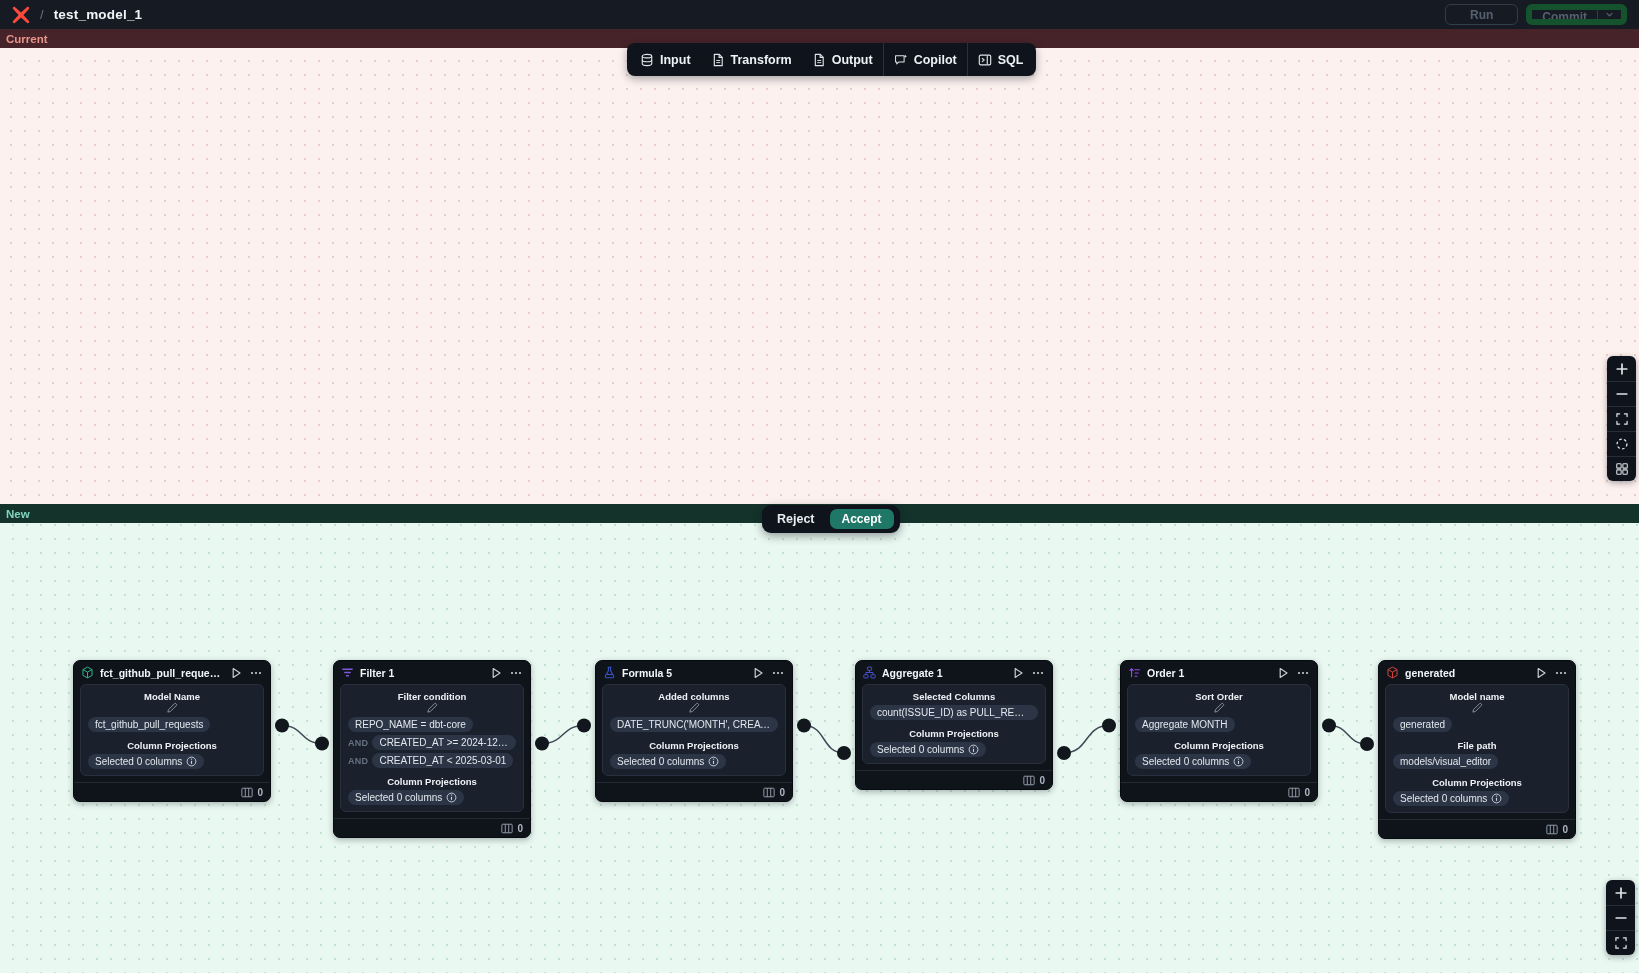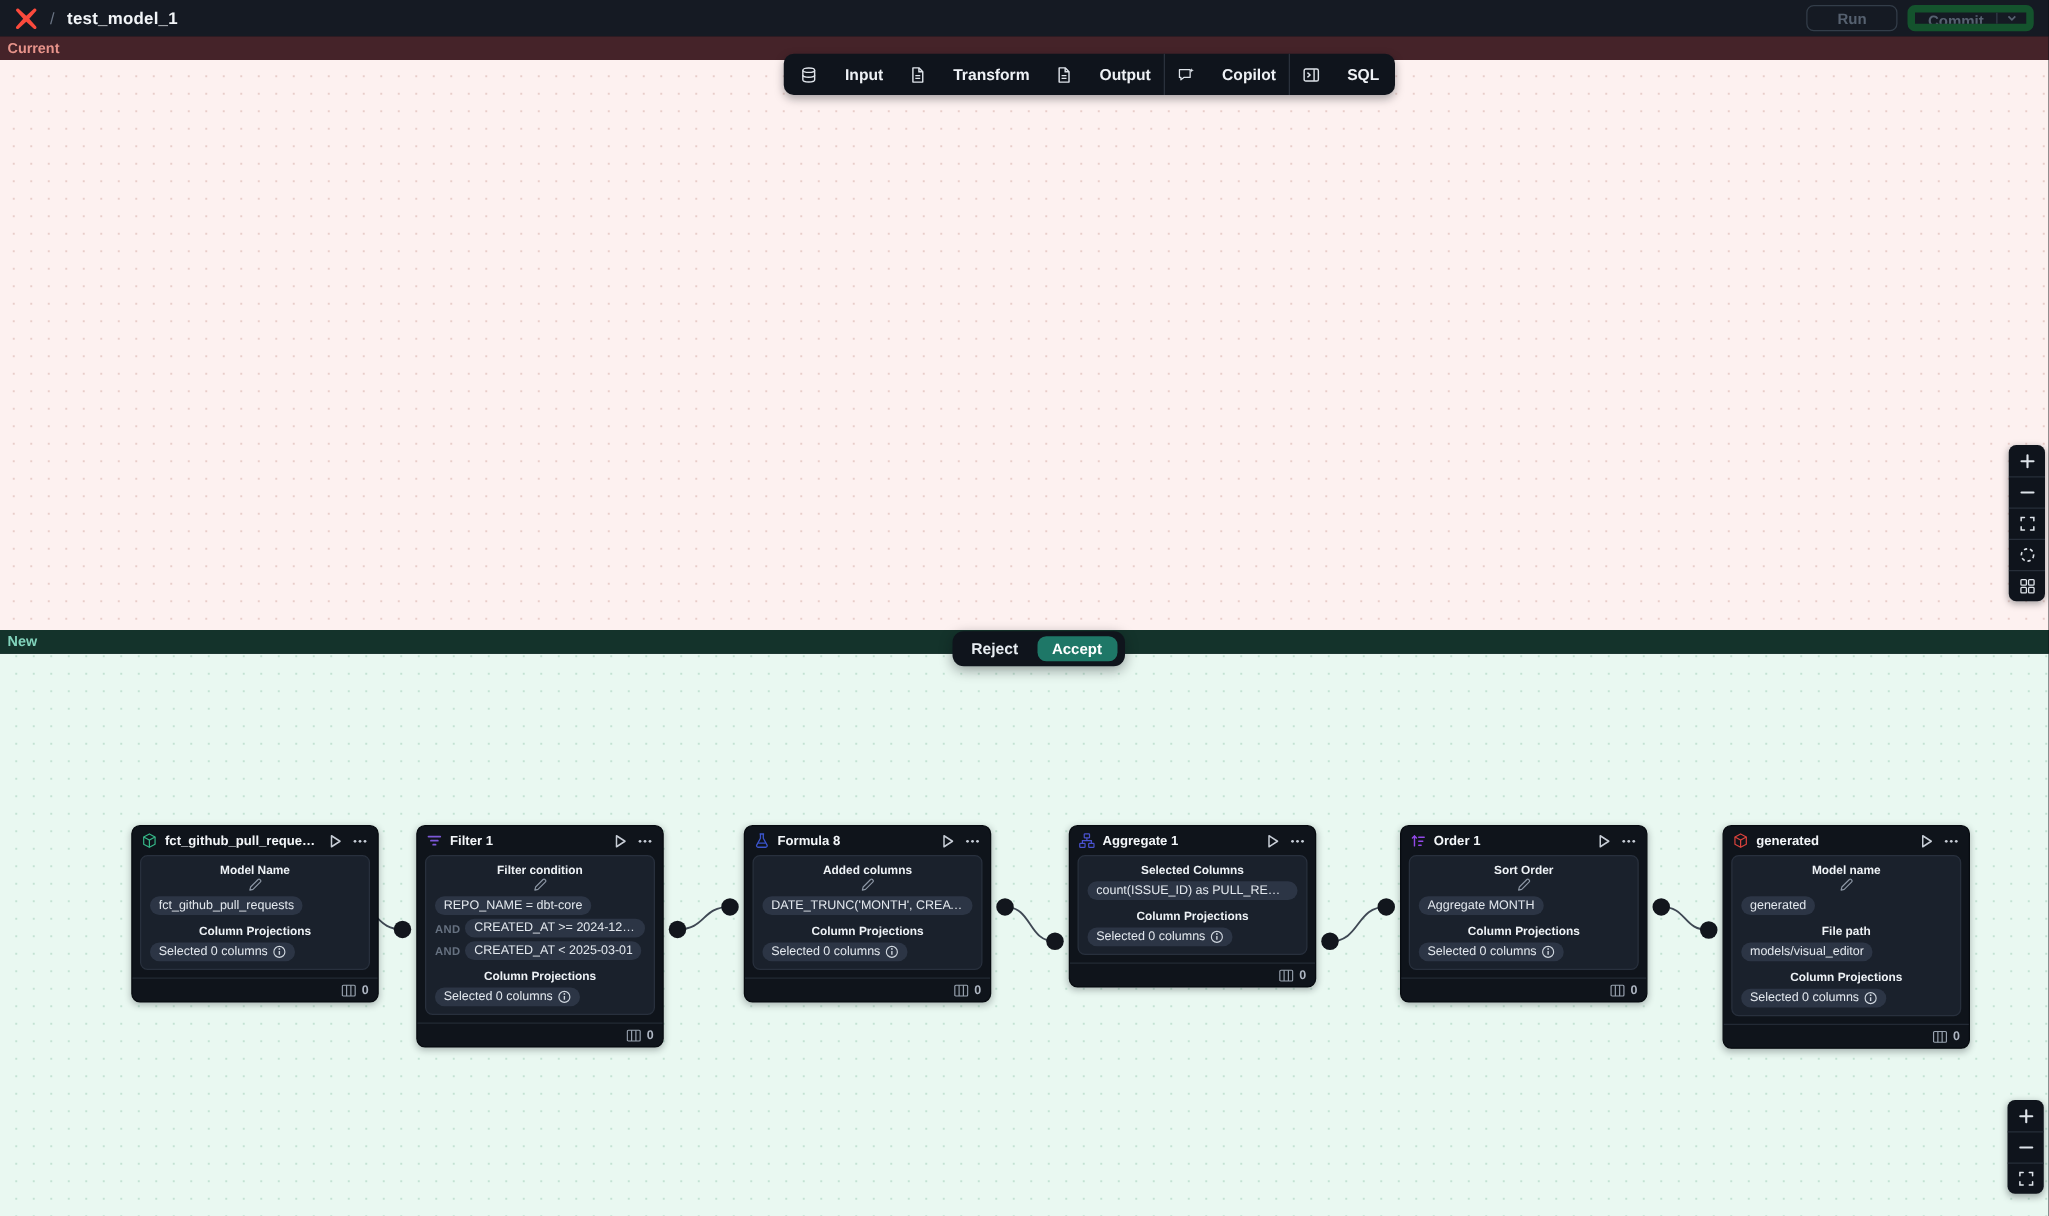--- a/index.html
+++ b/index.html
@@ -41,21 +41,21 @@
     background-image: radial-gradient(circle, #c3e2d3 1px, transparent 1.2px);
     background-size: 14px 14px; background-position: 6px 9px;
   }
   
   .toolbar {
     position:absolute; left:627px; top:43px; height:33px; z-index:40;
     background:#0f141c; border-radius:8px; display:flex; align-items:center; padding:0 3px;
     box-shadow: 0 3px 8px rgba(10,14,20,.35);
   }
   .tbtn {
-    display:flex; align-items:center; gap:22px; background:transparent; border:none; color:#eef1f5;
+    display:flex; align-items:center; gap:6px; background:transparent; border:none; color:#eef1f5;
     font-family:inherit; font-size:12.5px; font-weight:600; padding:0 10px; height:100%; cursor:pointer;text-align:right;
   }
   .tbtn .icon { width:14px; height:14px; color:#dfe4ea; }
   .tdiv { width:1px; height:100%; background:#2a313c; }
   
   .diff-actions {
     position:absolute; left:762px; top:505px; z-index:50;
     background:#0f141c; border-radius:9px; display:flex; align-items:center; gap:6px; padding:4px 6px;
     box-shadow: 0 3px 10px rgba(10,14,20,.4);
   }
@@ -150,21 +150,21 @@
         <circle cx="804" cy="202.5" r="7" fill="#12161d"></circle>
         <circle cx="844" cy="230" r="7" fill="#12161d"></circle>
         <path d="M 1064 230 C 1088.75 230, 1084.25 202.5, 1109 202.5" fill="none" stroke="#3f4854" stroke-width="1.5"></path>
         <circle cx="1064" cy="230" r="7" fill="#12161d"></circle>
         <circle cx="1109" cy="202.5" r="7" fill="#12161d"></circle>
         <path d="M 1329 202.5 C 1349.9 202.5, 1346.1 221, 1367 221" fill="none" stroke="#3f4854" stroke-width="1.5"></path>
         <circle cx="1329" cy="202.5" r="7" fill="#12161d"></circle>
         <circle cx="1367" cy="221" r="7" fill="#12161d"></circle>
       </svg>
     <div class="node-layer" id="node-layer">
-        <div class="node" style="left: 73px; top: 137px; width: 198px; margin-left: 32px;">
+        <div class="node" style="left: 73px; top: 137px; width: 198px;">
           <div class="node-header">
             <span class="nicon" style="color:#35b586">
               <svg viewBox="0 0 16 16">
                 <path d="M8 1.4 13.6 4.4v7.2L8 14.6 2.4 11.6V4.4z" fill="none" stroke="currentColor" stroke-width="1.2" stroke-linejoin="round"></path>
                 <path d="M2.4 4.4 8 7.5l5.6-3.1M8 7.5v7.1" fill="none" stroke="currentColor" stroke-width="1.2"></path>
               </svg>
             </span>
             <span class="node-title">fct_github_pull_requests</span>
             <span class="hbtn">
               <svg viewBox="0 0 14 14">
@@ -305,21 +305,21 @@
           </div>
         </div>
         <div class="node" style="left: 595px; top: 137px; width: 198px;">
           <div class="node-header">
             <span class="nicon" style="color:#3b55cc">
               <svg viewBox="0 0 16 16">
                 <path d="M5.8 1.5h4.4M6.6 1.5v4.2L2.9 12.4a1.5 1.5 0 0 0 1.3 2.1h7.6a1.5 1.5 0 0 0 1.3-2.1L9.4 5.7V1.5" fill="none" stroke="currentColor" stroke-width="1.3" stroke-linejoin="round"></path>
                 <line x1="4.4" y1="10.4" x2="11.6" y2="10.4" stroke="currentColor" stroke-width="1.3"></line>
               </svg>
             </span>
-            <span class="node-title">Formula 8</span>
+            <span class="node-title">Formula 5</span>
             <span class="hbtn">
               <svg viewBox="0 0 14 14">
                 <path d="M4.2 2.6 11 7 4.2 11.4z" fill="none" stroke="currentColor" stroke-width="1.2" stroke-linejoin="round"></path>
               </svg>
             </span>
             <span class="hbtn">
               <svg viewBox="0 0 14 14">
                 <circle cx="3" cy="7" r="1.1" fill="currentColor"></circle>
                 <circle cx="7" cy="7" r="1.1" fill="currentColor"></circle>
                 <circle cx="11" cy="7" r="1.1" fill="currentColor"></circle>

